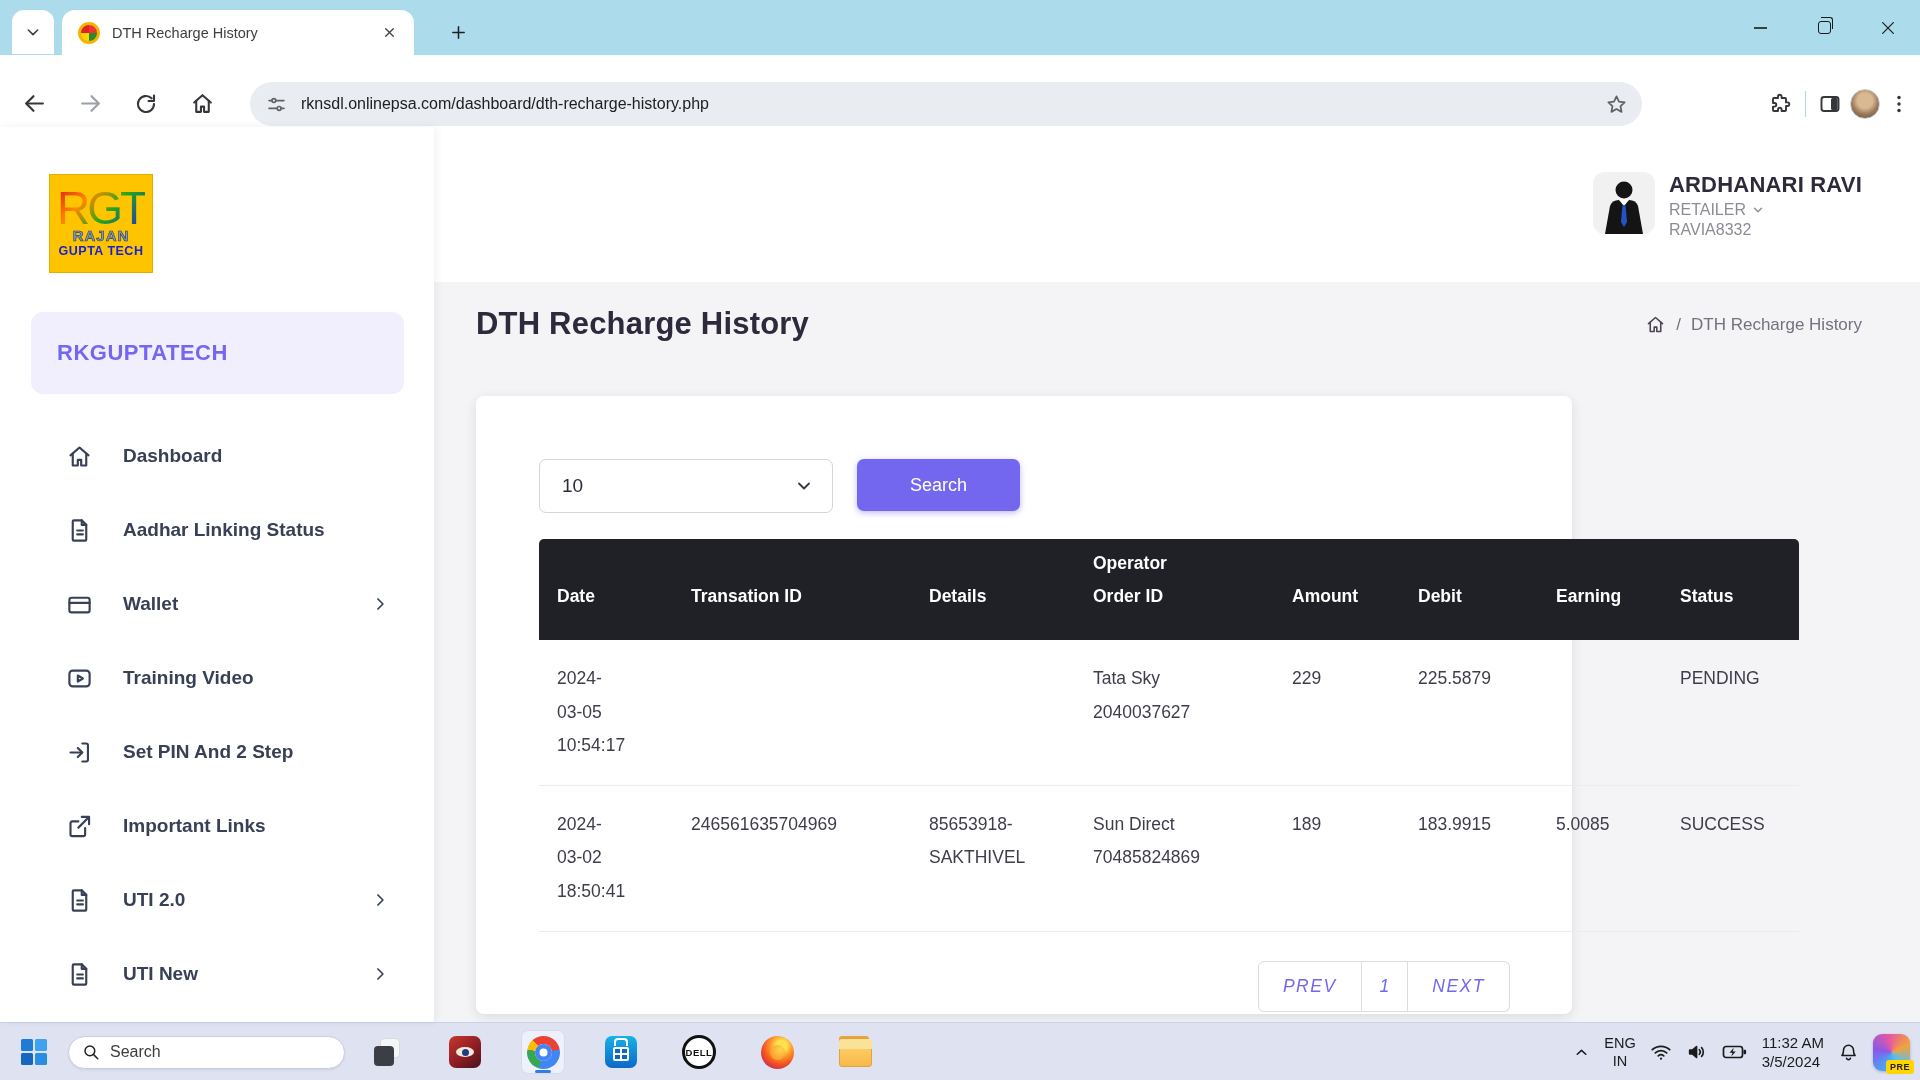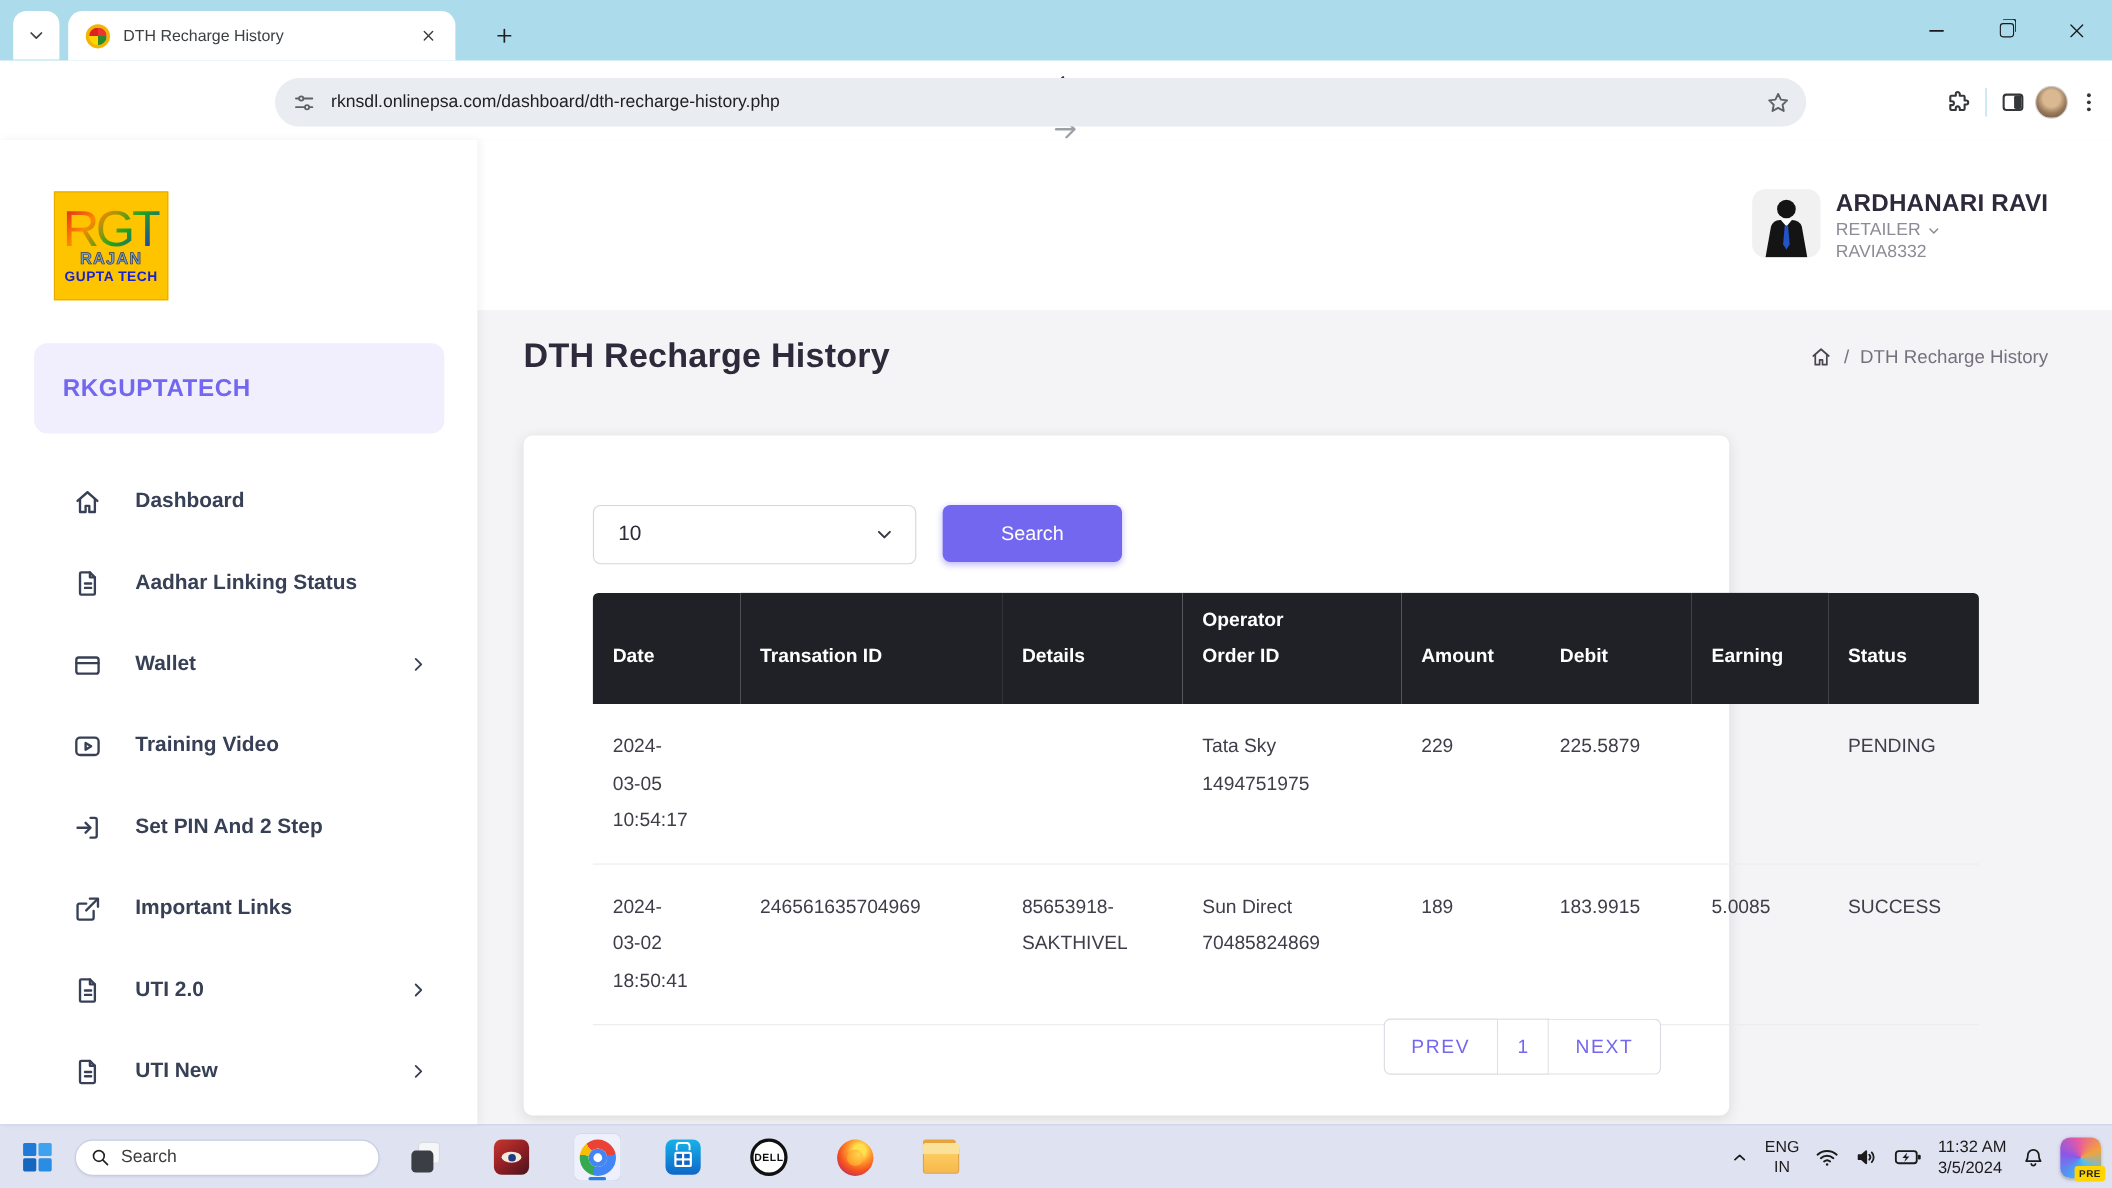--- a/index.html
+++ b/index.html
@@ -11,21 +11,21 @@
   .tab { position:absolute; left:62px; top:10px; width:352px; height:45px; background:#fff; border-radius:13px 13px 0 0; display:flex; align-items:center; padding:0 14px 0 16px; }
   .tab-favicon { width:22px; height:22px; border-radius:50%; background:conic-gradient(#e33 0 25%, #2b8a2b 25% 50%, #ffd400 50% 75%, #d22 75%); border:3px solid #f5b400; flex:0 0 auto; }
   .tab-title { font-size:14.5px; color:#3c4043; margin-left:12px; flex:1; white-space:nowrap; overflow:hidden; }
   .tab-close { font-size:17px; color:#3c4043; width:22px; height:22px; display:flex; align-items:center; justify-content:center; border-radius:50%; }
   .newtab-btn { position:absolute; left:442px; top:16px; width:32px; height:32px; display:flex; align-items:center; justify-content:center; font-size:24px; color:#1f2023; font-weight:400; }
   .win-controls { position:absolute; right:0; top:0; height:55px; display:flex; align-items:center; }
   .win-btn { width:64px; height:55px; display:flex; align-items:center; justify-content:center; color:#1a1a1a; }
   .restore-glyph { width:13px; height:13px; border:1.6px solid #1a1a1a; border-radius:3px; position:relative; }
   .restore-glyph:before { content:""; position:absolute; left:2px; top:-5px; width:11px; height:11px; border-top:1.6px solid #1a1a1a; border-right:1.6px solid #1a1a1a; border-radius:0 3px 0 0; }
 
-  .toolbar { position:absolute; left:0; top:57px; width:1920px; height:72px; background:#fff; border-bottom:1px solid #d6d8da; display:flex; align-items:center;flex-direction:column; }
+  .toolbar { position:absolute; left:0; top:68px; width:1920px; height:72px; background:#fff; border-bottom:1px solid #d6d8da; display:flex; align-items:center; }
   .nav-ic { width:40px; height:40px; display:flex; align-items:center; justify-content:center; border-radius:50%; flex:0 0 auto; }
   .toolbar svg { display:block; }
   .urlbar { position:absolute; left:250px; top:14px; width:1392px; height:44px; background:#e9ecf1; border-radius:22px; display:flex; align-items:center; padding:0 14px 0 16px; }
   .url-text { font-size:16px; color:#202124; margin-left:14px; flex:1; white-space:nowrap; overflow:hidden; }
   .toolbar-right { position:absolute; right:10px; top:14px; height:44px; display:flex; align-items:center; gap:8px; }
   .tb-sep { width:1px; height:26px; background:#a8d7e8; margin:0 4px; }
   .chrome-avatar { width:30px; height:30px; border-radius:50%; background:radial-gradient(circle at 50% 38%, #d9b892 0 34%, #9a7a5c 60%, #5d4a3a 100%); border:1px solid #cfcfcf; }
 
   
   .app { position:absolute; left:0; top:127px; width:1920px; height:895px; background:#f4f4f6; }
@@ -65,21 +65,21 @@
   .select-box svg { width:20px; height:20px; stroke:#3a3745; fill:none; stroke-width:2.2; stroke-linecap:round; stroke-linejoin:round; }
   .search-btn { width:163px; height:52px; margin-left:24px; background:#7367f0; color:#fff; font-size:18px; font-family:"Liberation Sans",sans-serif; border:none; border-radius:7px; cursor:pointer; box-shadow:0 2px 6px rgba(115,103,240,.45); }
 
   .grid { position:absolute; left:63px; top:143px; width:1260px; border-collapse:collapse; table-layout:fixed; }
   .grid th { background:#1f2127; color:#fff; font-size:17.5px; font-weight:700; text-align:left; vertical-align:bottom; padding:0 10px 27px 18px; height:101px; white-space:pre-line; line-height:1.9; }
   .grid th:first-child { border-radius:5px 0 0 0; }
   .grid th:last-child { border-radius:0 5px 0 0; }
   .grid td { font-size:17.5px; color:#3f3d49; vertical-align:top; padding:22px 10px 22px 18px; line-height:1.92; white-space:pre-line; border-bottom:1px solid #ececef; }
   .c0{width:134px}.c1{width:238px}.c2{width:164px}.c3{width:199px}.c4{width:126px}.c5{width:138px}.c6{width:124px}.c7{width:137px}
 
-  .pagination { position:absolute; right:62px; top:530px; display:flex; }
+  .pagination { position:absolute; right:62px; top:565px; display:flex;font-style:italic; }
   .page-btn { height:51px; border:1px solid #dcdbe2; background:#fff; display:flex; align-items:center; justify-content:center; font-size:17.5px; letter-spacing:1.5px; color:#7367f0; cursor:pointer; padding:0 24px; }
   .page-btn + .page-btn { border-left:none; }
   .page-btn:first-child { border-radius:6px 0 0 6px; }
   .page-btn:last-child { border-radius:0 6px 6px 0; }
   .page-btn.num { padding:0 18px; letter-spacing:0; }
 
   
   .taskbar { position:absolute; left:0; top:1022px; width:1920px; height:58px; background:#dfe2f1; border-top:1px solid #cdd1e6; }
   .tb-left { position:absolute; left:14px; top:0; height:58px; display:flex; align-items:center; gap:14px; }
   .start-btn { width:40px; height:40px; display:flex; align-items:center; justify-content:center; border-radius:6px; }
@@ -370,21 +370,21 @@
               </tr>
             </thead>
           <tbody id="grid-body">
               <tr>
                 <td>2024-
 03-05
 10:54:17</td>
                 <td></td>
                 <td></td>
                 <td>Tata Sky
-1494751975</td>
+2040037627</td>
                 <td>229</td>
                 <td>225.5879</td>
                 <td></td>
                 <td>PENDING</td>
               </tr>
               <tr>
                 <td>2024-
 03-02
 18:50:41</td>
                 <td>246561635704969</td>

